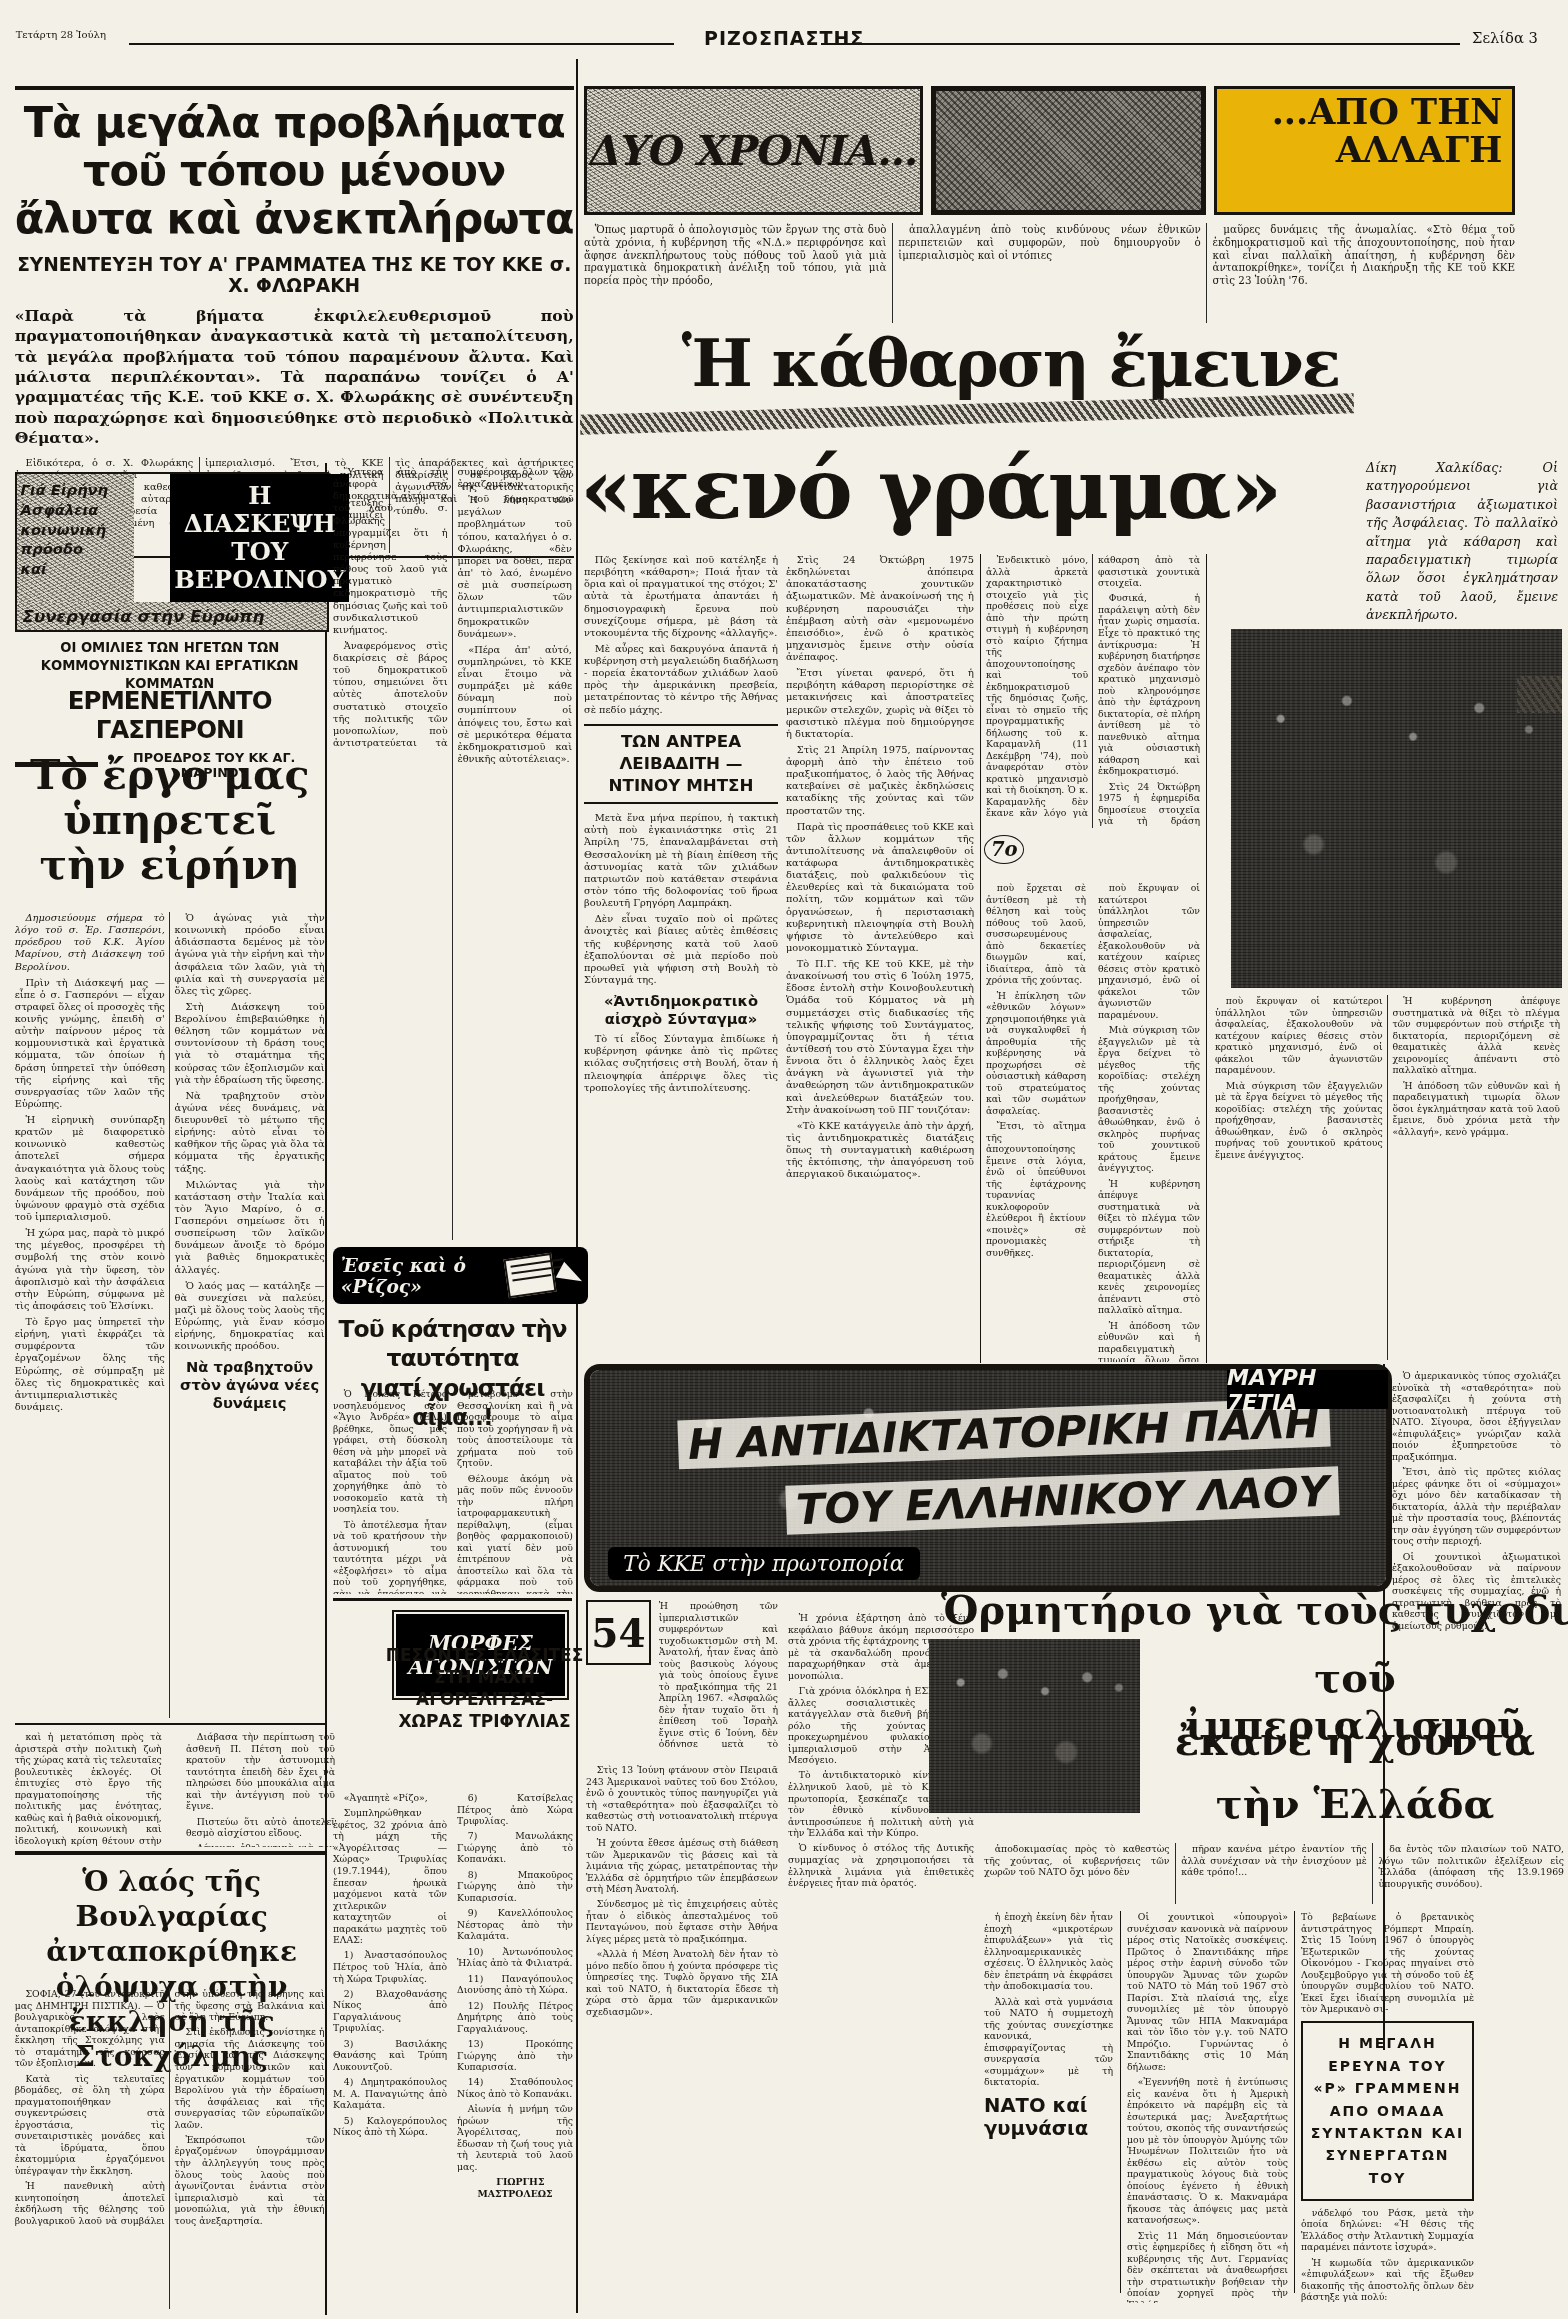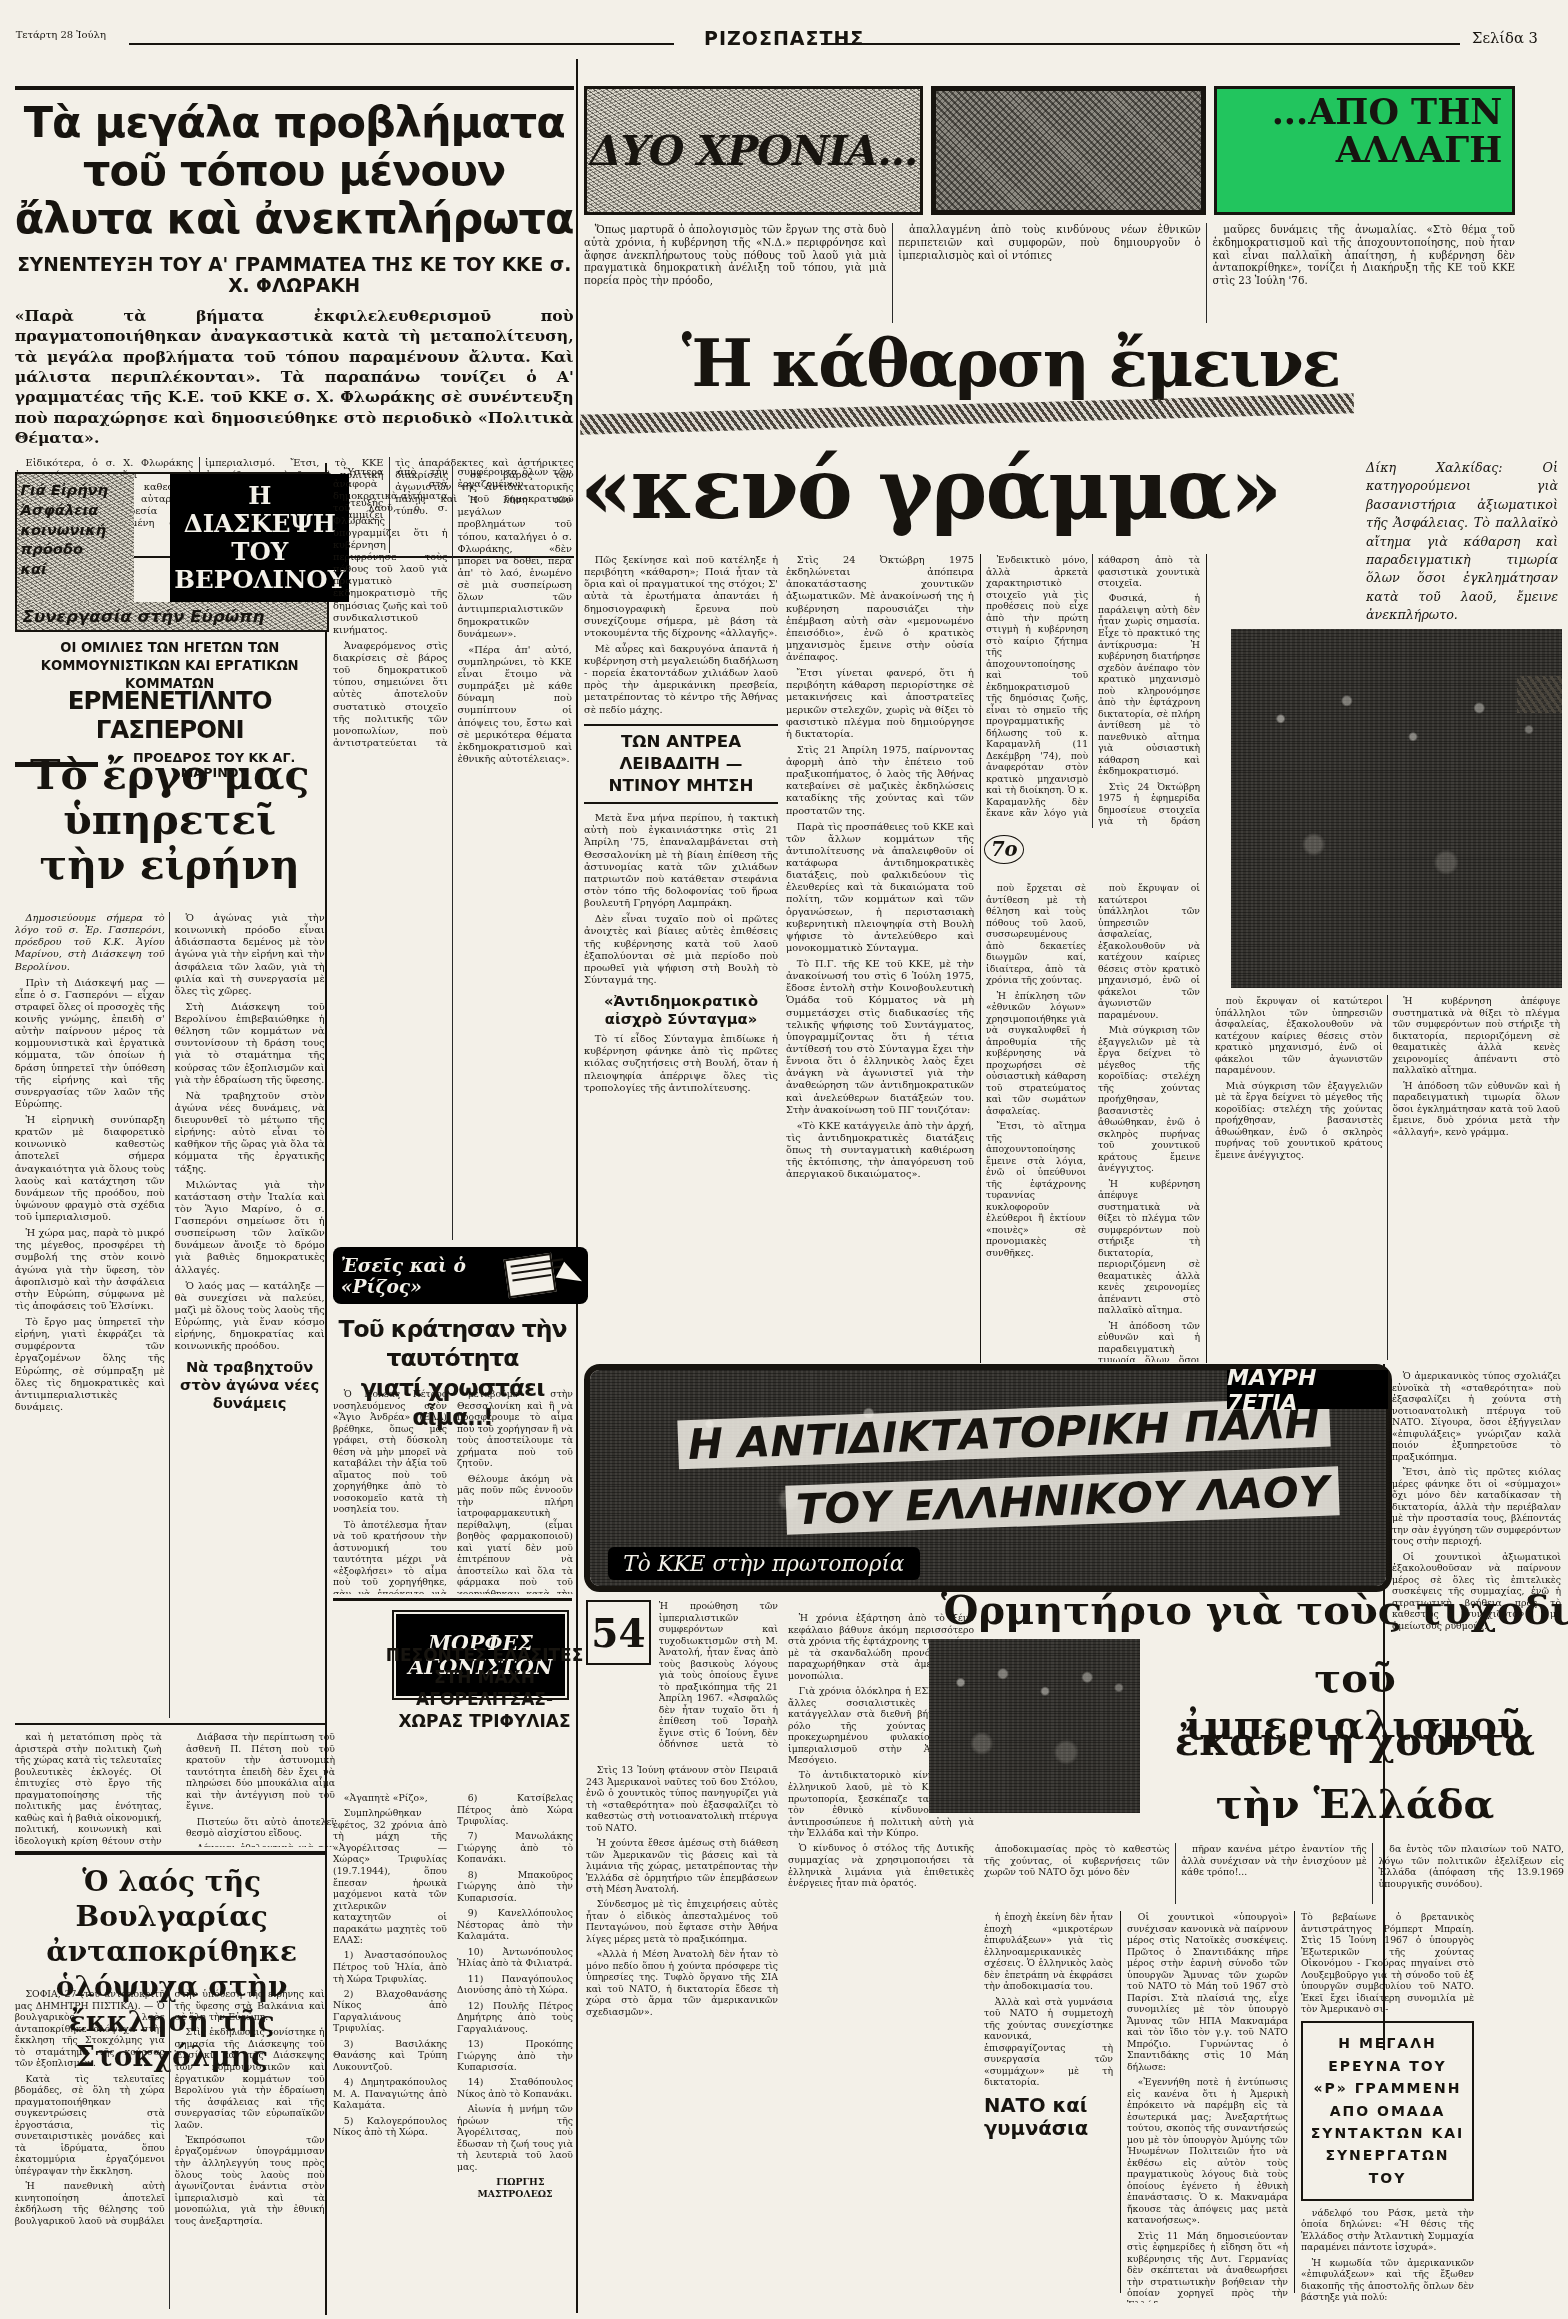--- a/index.html
+++ b/index.html
@@ -69,21 +69,21 @@
         <p class="para">Εἰδικότερα, ὁ σ. Χ. Φλωράκης ἐπισημαίνει, ὅτι τὸ «νεοδημοκρατικὸ» καθεστὼς θεμελιώνεται σὰν αὐταρχικὴ ἐξουσία στὴν ὑπηρεσία τῶν μονοπωλίων, προσδεμένη στὸν ἰμπεριαλισμό. Ἔτσι, τὸ ΚΚΕ ἀντιτίθεται στὴ βασικὴ πολιτικὴ τῆς κυβέρνησης.</p>
         <p class="para">Σὲ ἄλλο σημεῖο τῆς συνέντευξής του ὁ σ. Χ. Φλωράκης ὑπογραμμίζει τὶς ἀπαράδεκτες καὶ ἀστήρικτες διακρίσεις σὲ βάρος τῶν ἀγωνιστῶν τῆς ἀντιδικτατορικῆς πάλης καὶ τοῦ δημοκρατικοῦ τύπου.</p>
       </div>
   </div>
 
   <div class="abs" style="left:584px;top:86px;width:931px;height:129px;display:flex;gap:7.8px;">
     <div class="speckle" style="flex:0 0 333px;border:3.9px solid #17140f;display:flex;align-items:center;justify-content:center;">
       <span class="serif" style="font-weight:bold;font-style:italic;font-size:41px;letter-spacing:-1px;">ΔΥΟ ΧΡΟΝΙΑ...</span>
     </div>
     <div class="photo-noise" style="flex:0 0 265px;border:5.9px solid #17140f;"></div>
-    <div style="flex:1;border:3.9px solid #17140f;background:#22c55e;text-align:right;padding:3.9px 9.8px;">
+    <div style="flex:1;border:3.9px solid #17140f;background:#eab308;text-align:right;padding:3.9px 9.8px;">
       <div class="serif" style="font-weight:bold;font-size:35px;line-height:1.1;">...ΑΠΟ ΤΗΝ</div>
       <div class="serif" style="font-weight:bold;font-size:35px;line-height:1.1;">ΑΛΛΑΓΗ</div>
     </div>
   </div>
   <div class="abs colText threecol fs105" style="left:584px;top:223px;width:931px;height:100px;">
       <p class="para">Ὅπως μαρτυρᾶ ὁ ἀπολογισμὸς τῶν ἔργων της στὰ δυὸ αὐτὰ χρόνια, ἡ κυβέρνηση τῆς «Ν.Δ.» περιφρόνησε καὶ ἄφησε ἀνεκπλήρωτους τοὺς πόθους τοῦ λαοῦ γιὰ μιὰ πραγματικὰ δημοκρατικὴ ἀνέλιξη τοῦ τόπου, γιὰ μιὰ πορεία πρὸς τὴν πρόοδο,</p>
       <p class="para">ἀπαλλαγμένη ἀπὸ τοὺς κινδύνους νέων ἐθνικῶν περιπετειῶν καὶ συμφορῶν, ποὺ δημιουργοῦν ὁ ἰμπεριαλισμὸς καὶ οἱ ντόπιες</p>
       <p class="para">μαῦρες δυνάμεις τῆς ἀνωμαλίας. «Στὸ θέμα τοῦ ἐκδημοκρατισμοῦ καὶ τῆς ἀποχουντοποίησης, ποὺ ἦταν καὶ εἶναι παλλαϊκὴ ἀπαίτηση, ἡ κυβέρνηση δὲν ἀνταποκρίθηκε», τονίζει ἡ Διακήρυξη τῆς ΚΕ τοῦ ΚΚΕ στὶς 23 Ἰούλη '76.</p>
     </div>
 

